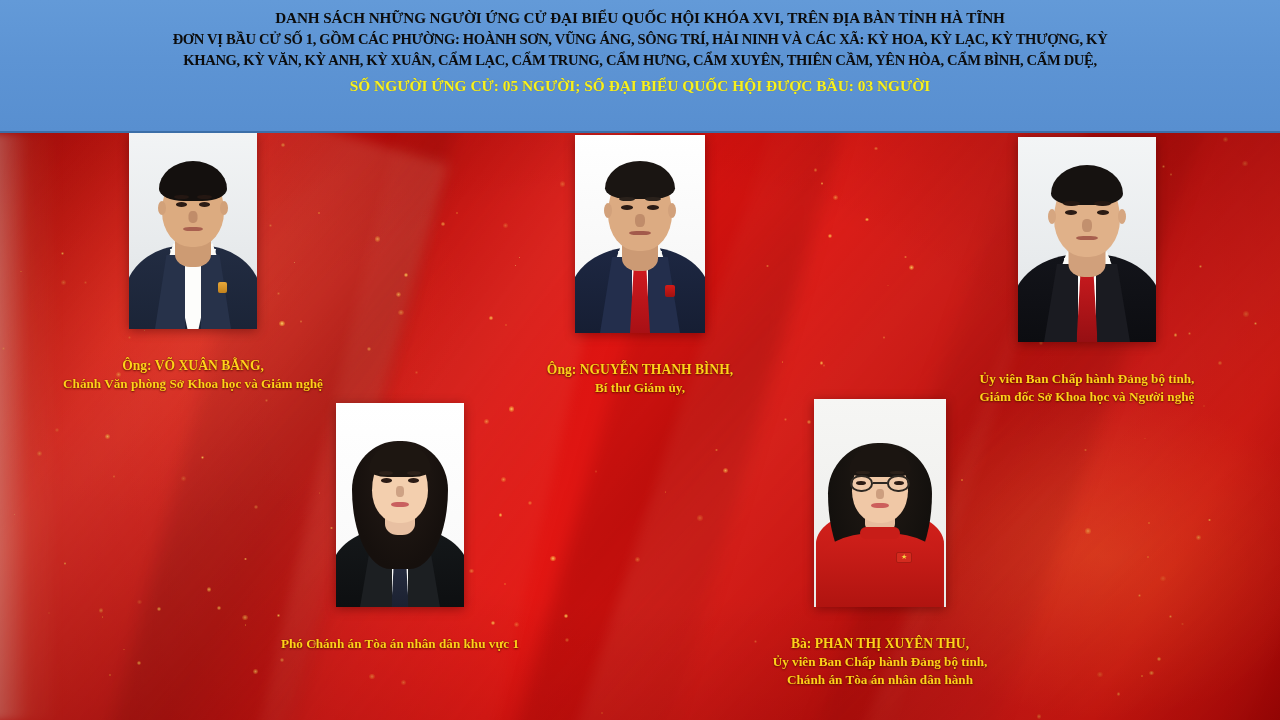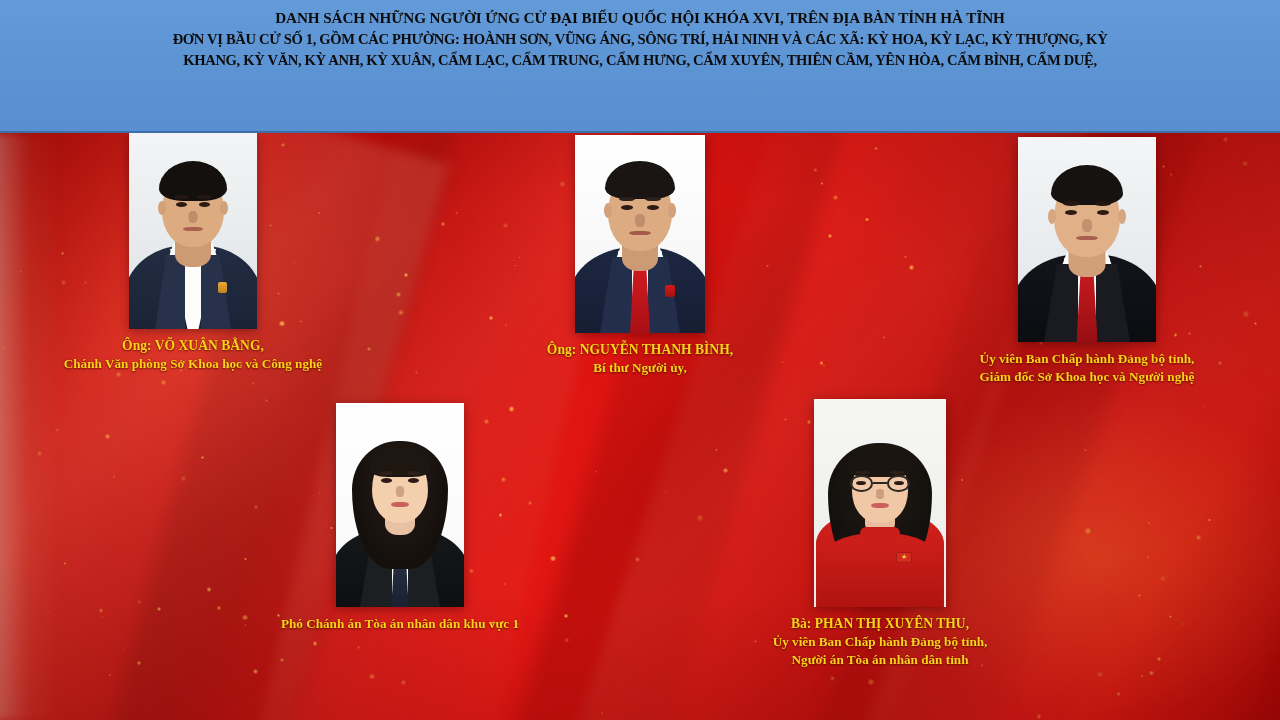--- a/index.html
+++ b/index.html
@@ -89,21 +89,21 @@
   }
   
   .spark { position:absolute; border-radius:50%; pointer-events:none;
            background:radial-gradient(circle, rgba(255,226,120,.95) 0%, rgba(255,190,60,.55) 45%, rgba(255,170,40,0) 100%); }
 
   
   .row { position:absolute; display:flex; }
   .row-top { left:0; top:0; width:1280px; justify-content:space-between; padding:0 18px; }
   .row-bottom { left:230px; top:270px; width:820px; justify-content:space-between; }
 
-  .candidate { display:flex; flex-direction:column; align-items:center; }
+  .candidate { display:flex; flex-direction:column; align-items:center;gap:20px; }
   .photo-wrap {
     box-shadow:0 2px 10px rgba(60,0,0,.45);
     background:#fff;
   }
   .photo { position:relative; overflow:hidden; }
 
   .caption { margin-top:8px; text-align:center; }
   .cap-line {
     color:#ffd11a;
     font-weight:bold;
@@ -138,20 +138,21 @@
 </style>
 </head>
 <body>
 
 <div id="poster">
 
   <div class="header-band">
     <div class="hdr-line">DANH SÁCH NHỮNG NGƯỜI ỨNG CỬ ĐẠI BIỂU QUỐC HỘI KHÓA XVI, TRÊN ĐỊA BÀN TỈNH HÀ TĨNH</div>
     <div class="hdr-line wide">ĐƠN VỊ BẦU CỬ SỐ 1, GỒM CÁC PHƯỜNG: HOÀNH SƠN, VŨNG ÁNG, SÔNG TRÍ, HẢI NINH VÀ CÁC XÃ: KỲ HOA, KỲ LẠC, KỲ THƯỢNG, KỲ</div>
     <div class="hdr-line wide">KHANG, KỲ VĂN, KỲ ANH, KỲ XUÂN, CẨM LẠC, CẨM TRUNG, CẨM HƯNG, CẨM XUYÊN, THIÊN CẦM, YÊN HÒA, CẨM BÌNH, CẨM DUỆ,</div>
+    <div class="hdr-count">SỐ NGƯỜI ỨNG CỬ: 05 NGƯỜI; SỐ ĐẠI BIỂU QUỐC HỘI ĐƯỢC BẦU: 03 NGƯỜI</div>
   </div>
 
   <div class="red-bg">
     <div class="left-glow"></div>
     <div class="darkfold d1"></div>
     <div class="darkfold d2"></div>
     <div class="darkfold d3"></div>
     <div class="sheen s1"></div>
     <div class="sheen s2"></div>
     <div class="sheen s3"></div>
@@ -358,21 +359,21 @@
             <div class="eye" style="left:47px;top:69px;width:11px;height:4.5px;"></div>
             <div class="eye" style="right:47px;top:69px;width:11px;height:4.5px;"></div>
             <div class="nose" style="top:78px;width:9px;height:12px;"></div>
             <div class="mouth" style="top:94px;width:20px;height:4px;background:#a9604f;"></div>
 
             <div class="pin" style="right:30px;bottom:36px;width:9px;height:11px;background:linear-gradient(180deg,#e8a83a,#c4831c);"></div>
           </div>
         </div>
         <div class="caption">
           <div class="cap-line name">Ông:  VÕ XUÂN BẰNG,</div>
-          <div class="cap-line">Chánh Văn phòng Sở Khoa học và Công nghệ</div>
+          <div class="cap-line">Chánh Văn phòng Sở Khoa học và Giám nghệ</div>
         </div>
       </div>
 
       <div class="candidate" style="width:350px;margin-top:2px;">
         <div class="photo-wrap" style="width:130px;height:198px;">
           <div class="photo" style="width:130px;height:198px;background:#fcfcfc;">
             <div class="bg-plate" style="background:linear-gradient(180deg,#ffffff 0%,#f7f7f7 70%,#f0f0f0 100%);"></div>
             <div class="shoulders" style="bottom:0;width:142px;height:86px;background:linear-gradient(180deg,#1d2742 0%,#161e33 100%);"></div>
             <div class="shirt-v" style="bottom:0;width:44px;height:82px;"></div>
             <div class="collar-l" style="left:41px;bottom:60px;width:15px;height:25px;transform:rotate(20deg);"></div>
@@ -391,21 +392,21 @@
             <div class="brow" style="right:44px;top:62px;width:16px;height:4px;background:#2a211b;"></div>
             <div class="eye" style="left:46px;top:70px;width:12px;height:4.5px;"></div>
             <div class="eye" style="right:46px;top:70px;width:12px;height:4.5px;"></div>
             <div class="nose" style="top:79px;width:10px;height:13px;"></div>
             <div class="mouth" style="top:96px;width:22px;height:4px;background:#a35a4b;"></div>
             <div class="pin" style="right:30px;bottom:36px;width:10px;height:12px;background:linear-gradient(180deg,#d41a16,#a11210);"></div>
           </div>
         </div>
         <div class="caption">
           <div class="cap-line name">Ông:  NGUYỄN THANH BÌNH,</div>
-          <div class="cap-line">Bí thư Người ủy,</div>
+          <div class="cap-line">Bí thư Giám ủy,</div>
         </div>
       </div>
 
       <div class="candidate" style="width:350px;margin-top:4px;">
         <div class="photo-wrap" style="width:138px;height:205px;">
           <div class="photo" style="width:138px;height:205px;background:#eceff0;">
             <div class="bg-plate" style="background:linear-gradient(180deg,#f3f5f6 0%,#e8ebed 60%,#e0e4e6 100%);"></div>
             <div class="shoulders" style="bottom:0;width:150px;height:88px;background:linear-gradient(180deg,#13141a 0%,#0c0d11 100%);"></div>
             <div class="shirt-v" style="bottom:0;width:46px;height:84px;"></div>
             <div class="collar-l" style="left:44px;bottom:62px;width:16px;height:26px;transform:rotate(20deg);"></div>
@@ -497,19 +498,19 @@
             <div class="nose" style="top:90px;width:8px;height:10px;"></div>
             <div class="mouth" style="top:104px;width:18px;height:5px;background:#cc5f5c;"></div>
 
             <div class="pin" style="right:34px;bottom:44px;width:16px;height:11px;background:#d42b1f;border:0.5px solid #a81b12;"></div>
             <div style="position:absolute;right:40px;bottom:47px;width:5px;height:5px;color:#f5d742;font-size:7px;line-height:5px;">★</div>
           </div>
         </div>
         <div class="caption">
           <div class="cap-line name">Bà: PHAN THỊ XUYÊN THU,</div>
           <div class="cap-line">Ủy viên Ban Chấp hành Đảng bộ tỉnh,</div>
-          <div class="cap-line">Người án Tòa án nhân dân tỉnh</div>
+          <div class="cap-line">Chánh án Tòa án nhân dân hành</div>
         </div>
       </div>
 
     </div>
   </div>
 </div>
 
 </body></html>

